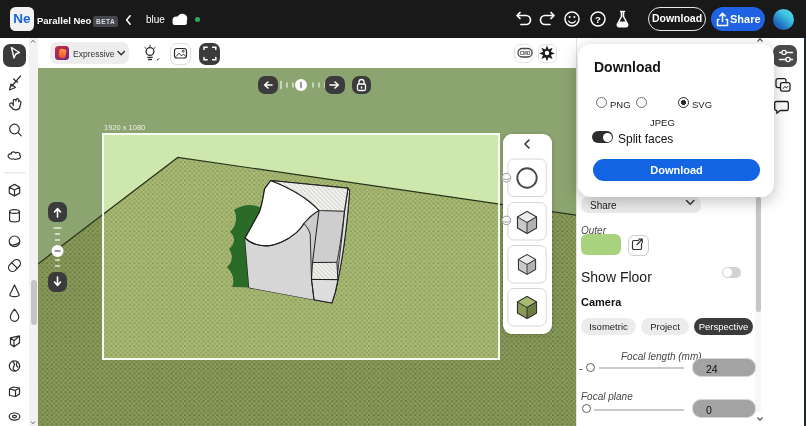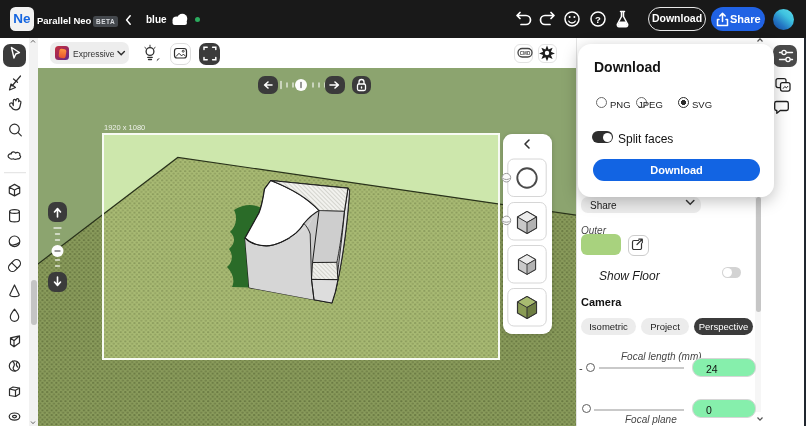--- a/index.html
+++ b/index.html
@@ -8,21 +8,21 @@
   .abs { position:absolute; }
   #page { position:relative; width:806px; height:426px; }
 
   
   #topbar { position:absolute; left:0; top:0; width:806px; height:38px; background:#191919; }
   #nelogo { position:absolute; left:10px; top:7px; width:24px; height:24px; background:#f2f2f2;
     border-radius:5.5px; color:#1666e0; font-weight:bold; font-size:13.5px; text-align:center; line-height:24px; }
   #ptitle { position:absolute; left:37px; top:14.5px; color:#fff; font-size:9.5px; font-weight:bold; letter-spacing:0;}
   #beta { position:absolute; left:93px; top:15.5px; background:#44484d; color:#d8dbdf; font-size:6.5px;
     font-weight:bold; letter-spacing:.5px; padding:2px 3px; border-radius:2.5px; }
-  #fname { position:absolute; left:146px; top:14px; color:#fff; font-size:10px; font-weight:bold; }
+  #fname { position:absolute; left:146px; top:14px; color:#fff; font-size:10px; font-weight:normal; }
   #gdot { position:absolute; left:194.8px; top:16.8px; width:5.5px; height:5.5px; border-radius:50%; background:#2bab5e; }
   #dlbtn { position:absolute; left:648px; top:7px; width:58px; height:24px; border:1.5px solid #e8e8e8;
     border-radius:12px; color:#fff; font-size:10.5px; font-weight:bold; text-align:center; line-height:21px; }
   #sharebtn { position:absolute; left:711px; top:7px; width:54px; height:24px; background:#2062e4;
     border-radius:12px; color:#fff; font-size:11px; font-weight:bold; text-align:left; padding-left:19px; line-height:24px; }
   #avatar { position:absolute; left:773px; top:9px; width:21px; height:21px; border-radius:50%;
     background:linear-gradient(220deg,#62d8e8 0%,#3ec3e0 35%,#2377c4 68%,#15459c 100%); }
 
   
   #ltool { position:absolute; left:0; top:38px; width:29px; height:388px; background:#fff; }
@@ -49,29 +49,29 @@
 
   
   #rpanel { position:absolute; left:576px; top:38px; width:194px; height:388px; background:#fff; border-left:1px solid #e4e4e4;}
   #rscrolltrack { position:absolute; left:755px; top:46px; width:6px; height:366px; background:#f6f6f6; }
   #rthumb { position:absolute; left:755.5px; top:197px; width:5px; height:115px; background:#c6c6c6; border-radius:2.5px;}
   .plabel { position:absolute; font-size:10px; color:#464646;font-style:italic; }
   #soliddrop { position:absolute; left:581px; top:197px; width:120px; height:15.5px; background:#ececec; border-radius:7px; }
   #soliddrop span { position:absolute; left:9px; top:2.5px; font-size:10px; color:#222; }
   #swatch { position:absolute; left:581px; top:234px; width:40px; height:20.5px; background:#a8d27e; border-radius:6px; }
   #extbtn { position:absolute; left:628px; top:235px; width:21px; height:21px; border:1px solid #ccc; border-radius:6px; background:#fff;}
-  #showfloor { position:absolute; left:599px; top:268.5px; font-size:12px; color:#1a1a1a;font-style:italic; }
+  #showfloor { position:absolute; left:581px; top:268.5px; font-size:14px; color:#1a1a1a; }
   #sftoggle { position:absolute; left:722px; top:267px; width:19px; height:11px; background:#d3d3d3; border-radius:6px; }
   #sftoggle:before { content:""; position:absolute; left:1px; top:1px; width:9px; height:9px; background:#fff; border-radius:50%; }
   #camhead { position:absolute; left:581px; top:296px; font-size:11px; font-weight:bold; color:#111; }
   .cambtn { position:absolute; top:318px; height:17px; background:#ececec; border-radius:9px;
     font-size:9.5px; color:#222; text-align:center; }
   #persp { background:#3b3b3b; color:#fff; }
   .numbox { position:absolute; width:64px; height:19px; border:1px solid #d6d6d6; border-radius:9px;
-    font-size:10.5px; color:#111; padding:4px 0 0 13px; background:#86efac;}
+    font-size:10.5px; color:#111; padding:4px 0 0 13px; background:#a3a3a3;}
   .slknob { position:absolute; width:9px; height:9px; border:1.5px solid #5e5e5e; border-radius:50%; background:#fff; }
   .sltrack { position:absolute; height:1.5px; background:#c9c9c9; }
 
   
   #slidersbox { position:absolute; left:773px; top:45px; width:24px; height:22px; background:#4a4a4a; border-radius:7px; }
 
   
   #pop { position:absolute; left:578px; top:44px; width:196px; height:152.5px; background:#fff;
     border-radius:13px; box-shadow:0 4px 16px rgba(0,0,0,.25); }
   #poptitle { position:absolute; left:16px; top:15px; font-size:14px; font-weight:bold; color:#131313; }
@@ -373,21 +373,21 @@
   <div id="camhead">Camera</div>
   <div class="cambtn" style="left:581px; width:55px; line-height:17px;">Isometric</div>
   <div class="cambtn" style="left:641px; width:48px; line-height:17px;">Project</div>
   <div class="cambtn" id="persp" style="left:694px; width:59px; line-height:17px;">Perspective</div>
   <div class="plabel" style="left:581px; top:351px;padding-left:40px;">Focal length (mm)</div>
   <div style="position:absolute; left:579px; top:362px; font-size:11px; color:#333;">-</div>
   <div class="slknob" style="left:586px; top:363px;"></div>
   <div class="sltrack" style="left:599px; top:367px; width:85px;"></div>
   <div class="numbox" style="left:692px; top:358px;">24</div>
   <div class="plabel" style="left:581px; top:391px;"></div>
-  <div class="plabel" style="left:581px; top:414px;margin-left:44px;">Focal plane</div>
+  <div class="plabel" style="left:581px; top:391px;">Focal plane</div>
   <div class="slknob" style="left:582px; top:404px;"></div>
   <div class="sltrack" style="left:594px; top:409px; width:90px;"></div>
   <div class="numbox" style="left:692px; top:399px;">0</div>
 
   <div id="slidersbox"></div>
 
   <svg class="abs" style="left:576px; top:38px;" width="230" height="388" viewBox="576 38 230 388">
 
     <path d="M686.5,200.5 l3.7,3.7 l3.7,-3.7" stroke="#333" stroke-width="1.5" fill="none" stroke-linecap="round"></path>
 
@@ -413,21 +413,21 @@
     </g>
 
     <path d="M776.5,101.5 h10 a1.8,1.8 0 0 1 1.8,1.8 v5.4 a1.8,1.8 0 0 1 -1.8,1.8 h-6.3 l-3.4,2.8 v-2.8 h-0.3 a1.8,1.8 0 0 1 -1.8,-1.8 v-5.4 a1.8,1.8 0 0 1 1.8,-1.8 Z" stroke="#1f1f1f" stroke-width="1.3" fill="none" stroke-linejoin="round"></path>
   </svg>
 
   <div id="pop">
     <div id="poptitle">Download</div>
     <div class="radio" style="left:18px;"></div>
       <div class="rlabel" style="left:32px;">PNG</div>
     <div class="radio" style="left:58px;"></div>
-      <div class="rlabel" style="left:60px;">JPEG</div>
+      <div class="rlabel" style="left:72px;margin-top:18px;">JPEG</div>
     <div class="radio" id="svgradio" style="left:100px;"></div>
       <div class="rlabel" style="left:114px;">SVG</div>
     <div id="sftogg2"></div>
       <div id="splitlbl">Split faces</div>
     <div id="popbtn">Download</div>
   </div>
 
   <div id="edger"></div>
 </div>
 

